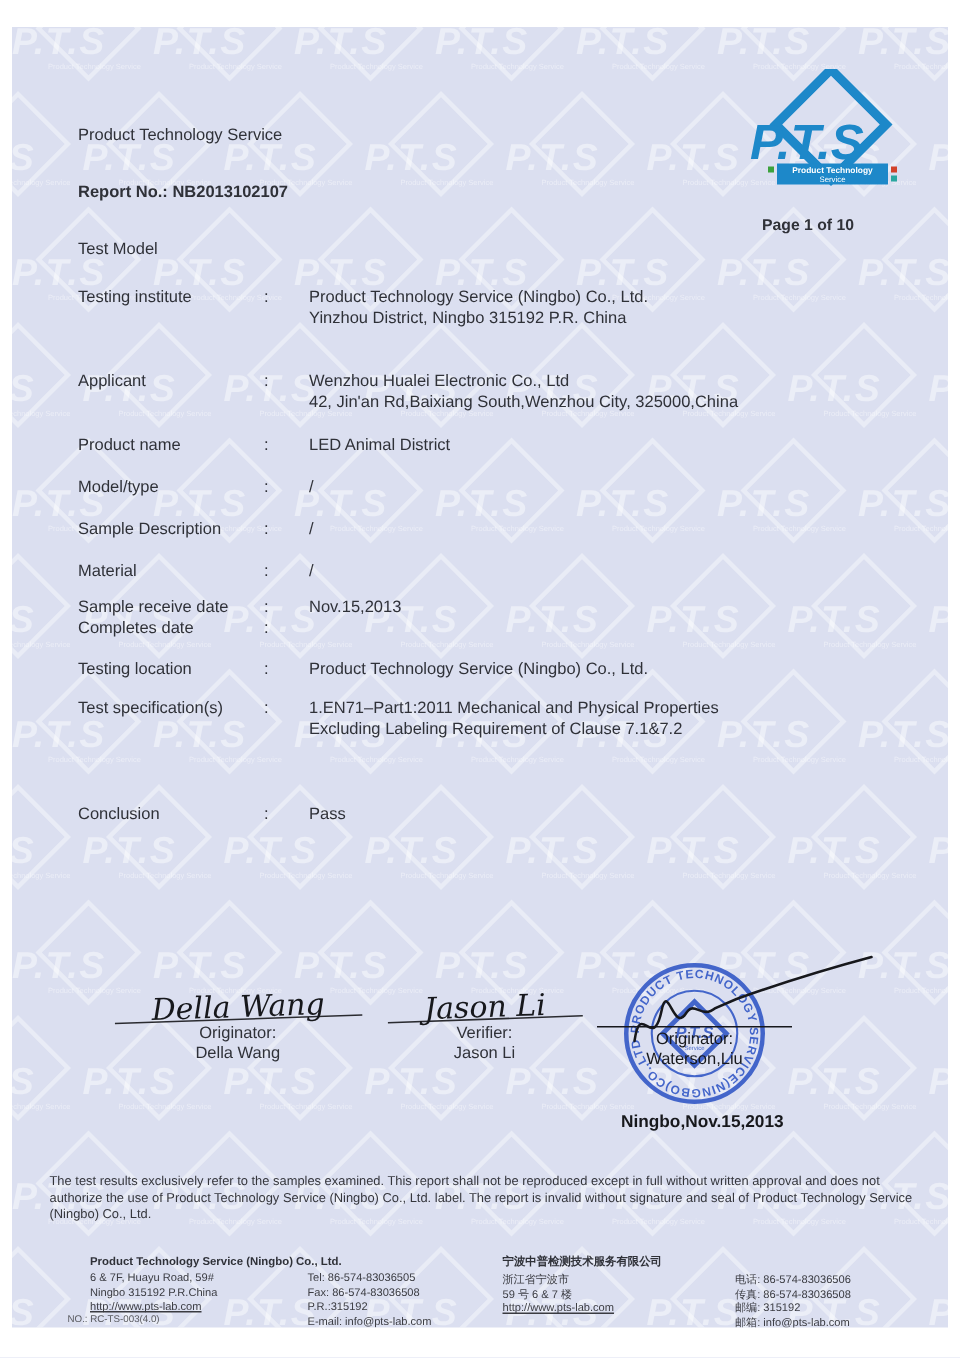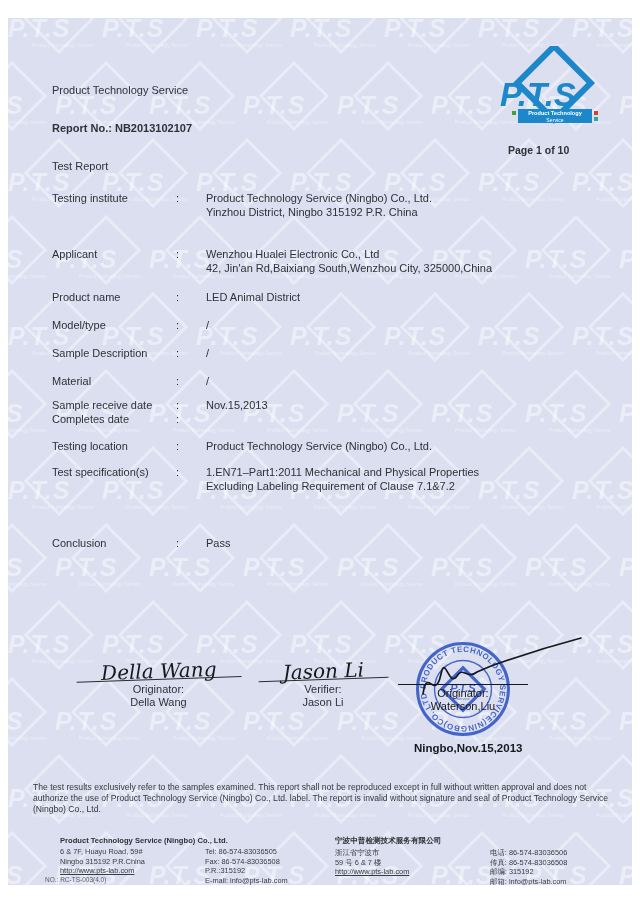--- a/index.html
+++ b/index.html
@@ -489,21 +489,21 @@
       <div class="wm-tile" style="left: 611px; top: 819px;">
         <div class="wm-t">P.T.S</div>
       </div>
     </div>
 
   <div class="hline" style="top:66px">Product Technology Service</div>
   <div class="hline bold" style="top:104px">
     <span>Report No.:</span>
     <span>NB2013102107</span>
   </div>
-  <div class="hline" style="top:142px">Test Report</div>
+  <div class="hline" style="top:142px">Test Model</div>
 
   <div class="logo">
     <svg width="130" height="100" viewBox="0 0 130 100">
       <rect x="40" y="11" width="52" height="52" transform="rotate(45 66 37)" fill="none" stroke="#1d88c9" stroke-width="6"></rect>
       <text x="12" y="60" font-size="33" font-weight="bold" font-style="italic" fill="#1d88c9" font-family="Liberation Sans, sans-serif">P.T.S</text>
       <rect x="30" y="63" width="74" height="14" fill="#1d88c9"></rect>
       <rect x="24" y="65" width="4" height="4" fill="#3da23d"></rect>
       <rect x="106" y="65" width="4" height="4" fill="#d2422a"></rect>
       <rect x="106" y="71" width="4" height="4" fill="#2aa7a0"></rect>
       <text id="logo-banner1" x="67" y="69" font-size="5.6" font-weight="bold" fill="#ffffff" text-anchor="middle" font-family="Liberation Sans, sans-serif">Product Technology</text>

